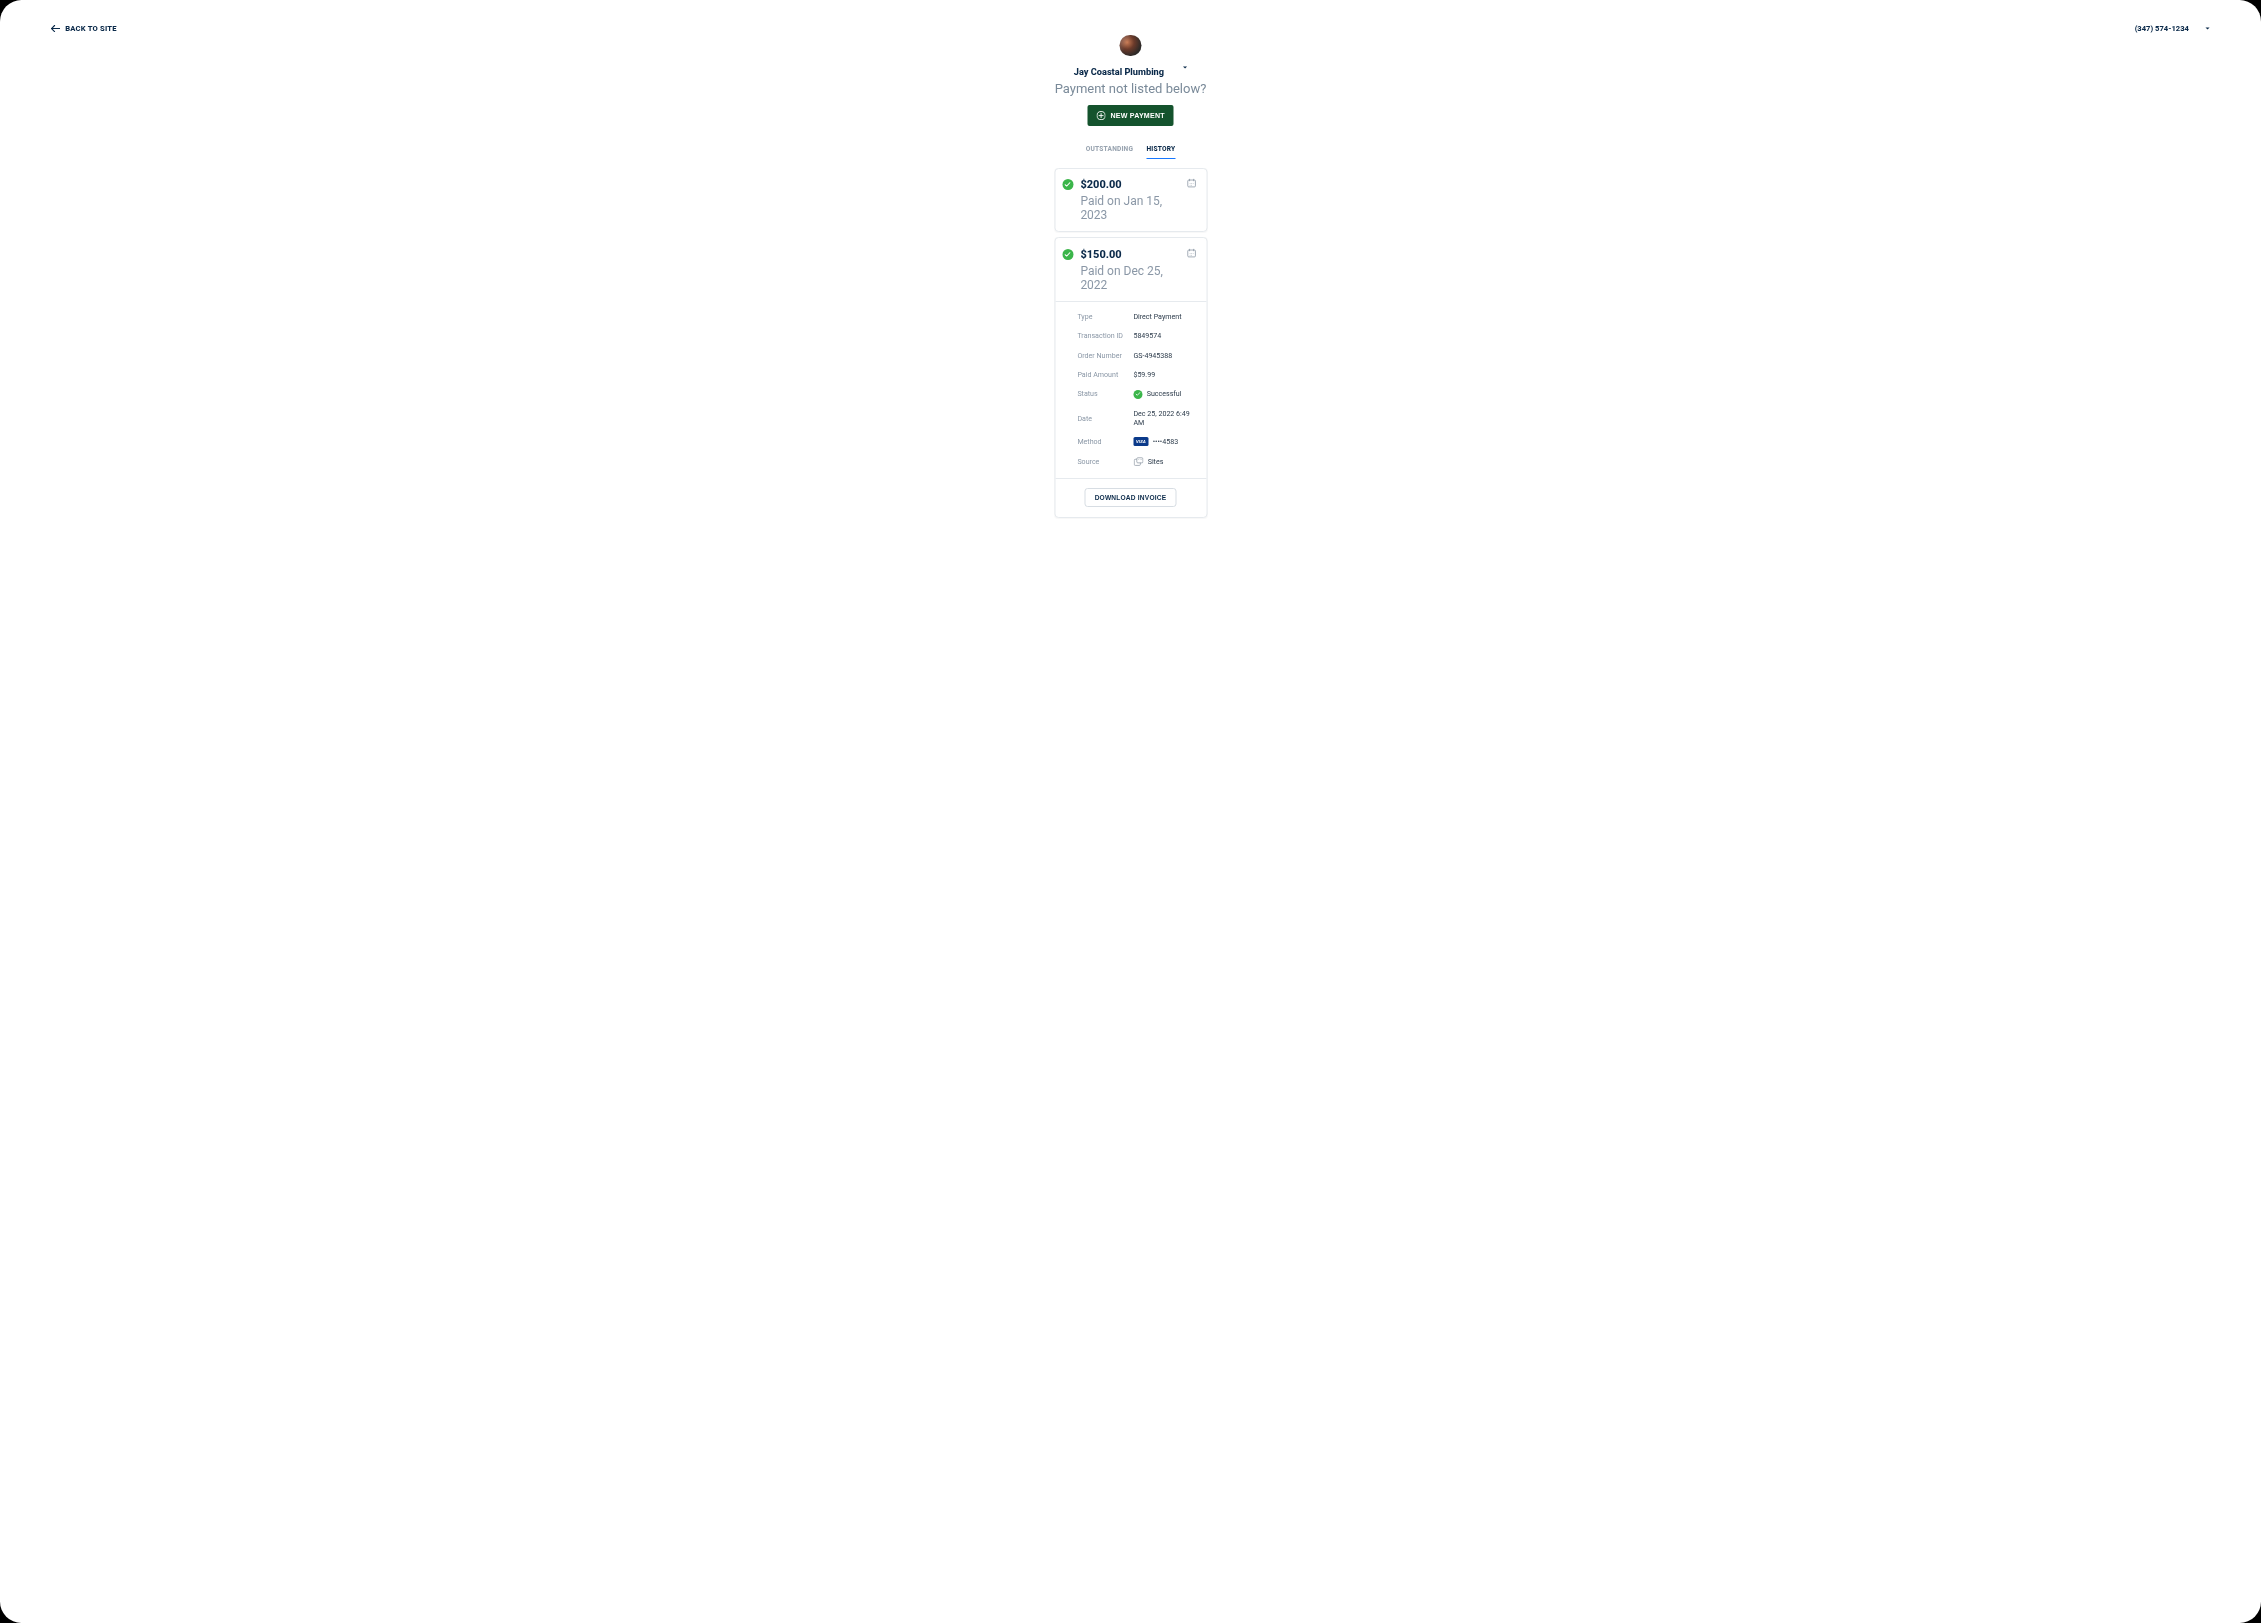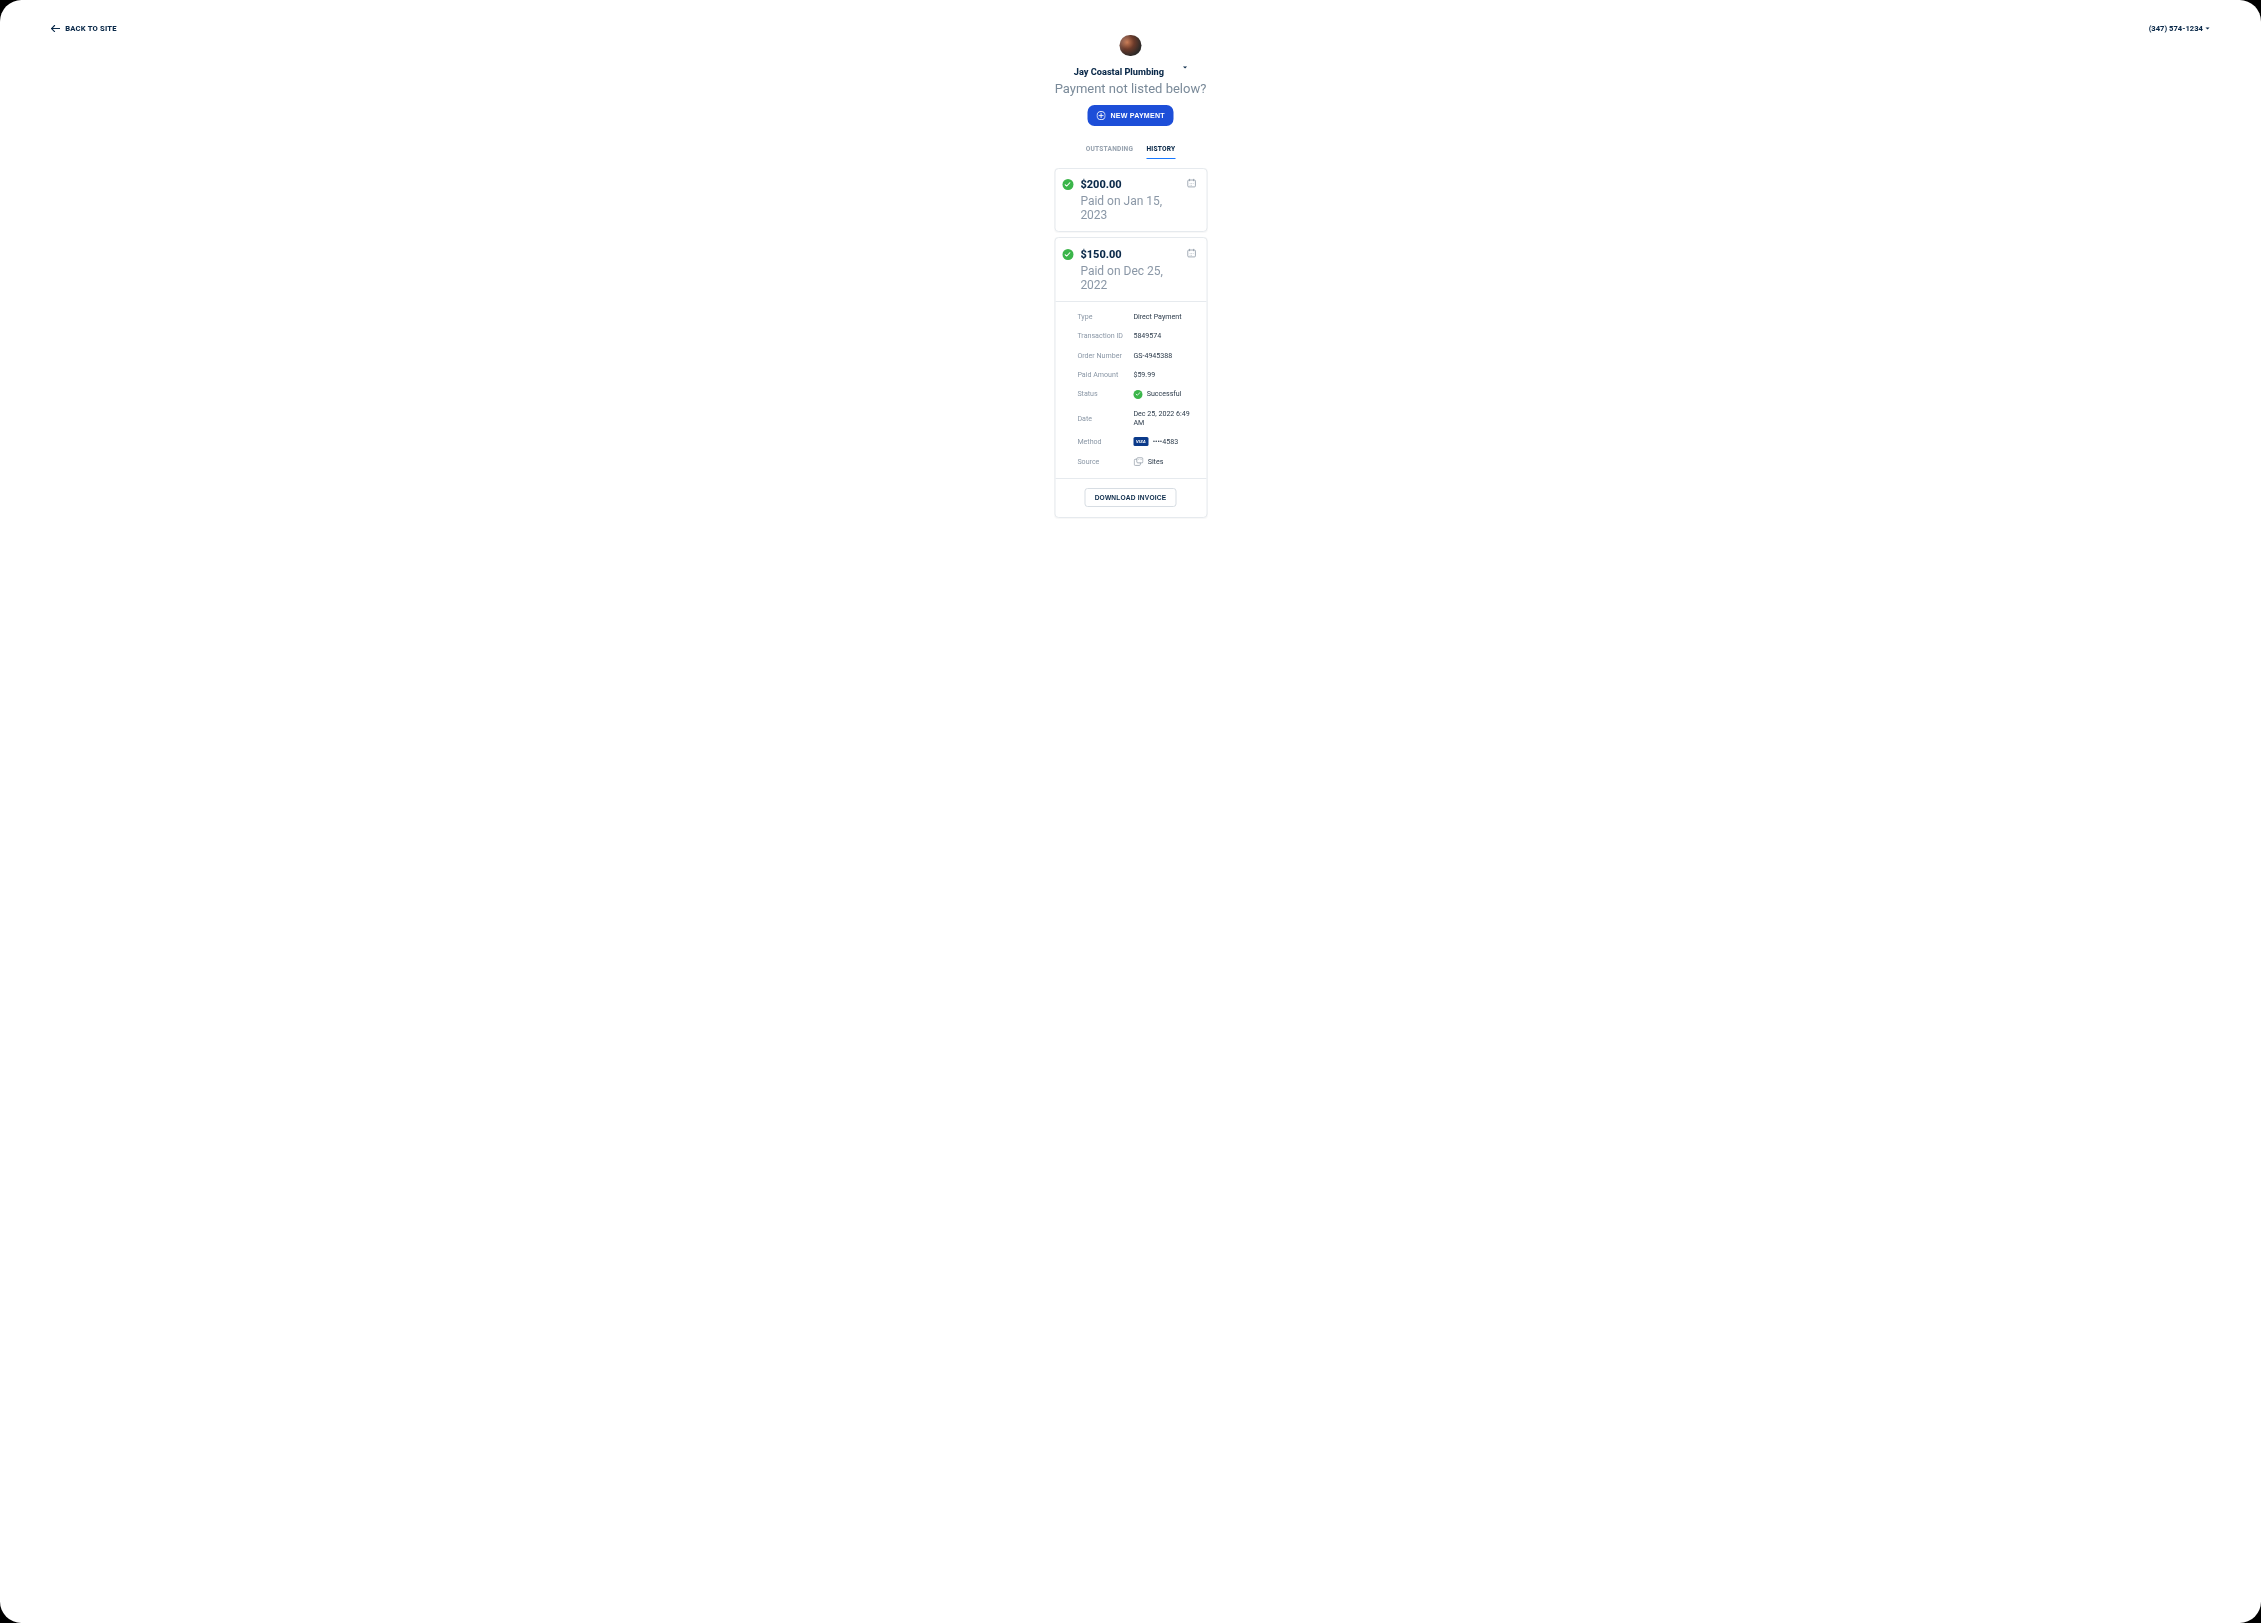--- a/index.html
+++ b/index.html
@@ -31,21 +31,21 @@
     gap: 5.1px;
     font-weight: 800;
     font-size: 7.6px;
     letter-spacing: 0.2px;
     color: #0b2a4a;
     cursor: pointer;
   }
   .phone {
     display: flex;
     align-items: center;
-    gap: 2px;
+    gap: 16px;
     font-weight: 800;
     font-size: 7.6px;
     color: #0b2a4a;
     cursor: pointer;
   }
   .center-col {
     position: absolute;
     left: 50%;
     top: 35px;
     transform: translateX(-50%);
@@ -74,24 +74,24 @@
     font-weight: 800;
     font-size: 9.2px;
     color: #0b2a4a;
   }
   .subtext {
     color: #7a8a99;
     font-size: 13px;
     margin-bottom: 9.2px;
   }
   .new-payment-btn {
-    background: #1d4ed8;
+    background: #14532d;
     color: #fff;
     border: none;
-    border-radius: 7px;
+    border-radius: 2px;
     padding: 6.1px 9.2px;
     font-weight: 800;
     font-size: 7.1px;
     letter-spacing: 0.2px;
     display: flex;
     align-items: center;
     gap: 5.1px;
     cursor: pointer;
   }
   .tabs {

